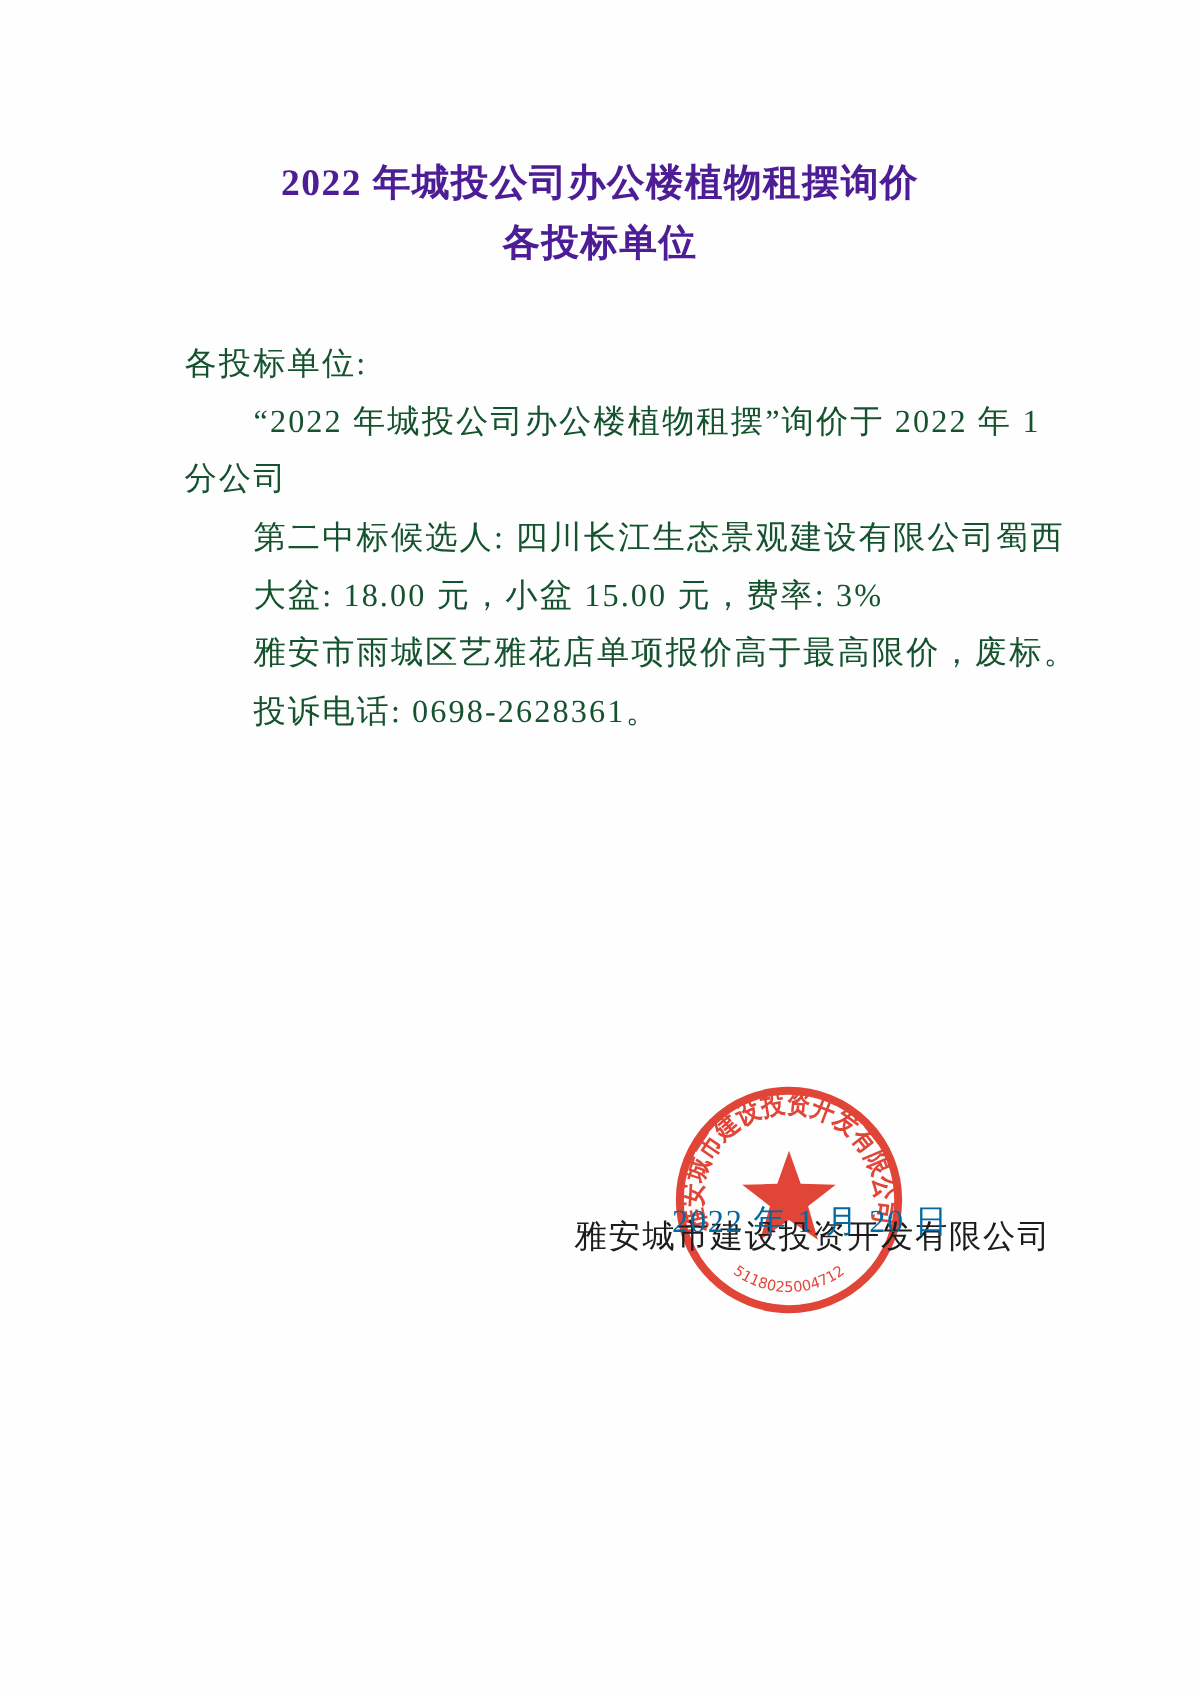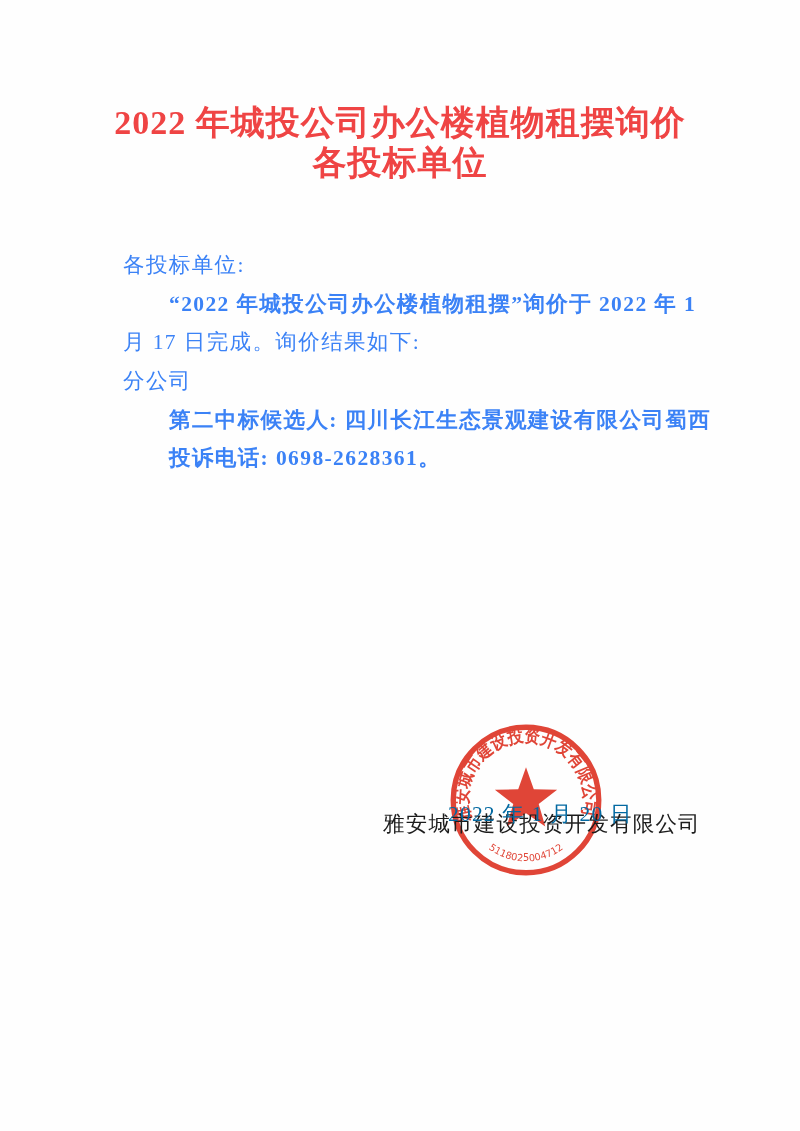--- a/index.html
+++ b/index.html
@@ -15,40 +15,39 @@
     overflow: hidden;
     font-family: "Liberation Serif", "DejaVu Serif", serif;
     color: #1c1c1c;
   }
   .doc-title {
     position: absolute;
     top: 103px;
     left: 0;
     width: 800px;
     text-align: center;
-    font-size: 34px;
+    font-size: 25px;
     font-weight: bold;
     line-height: 40px;
     letter-spacing: 1px;
-    color: #ef4444;
+    color: #4c1d95;
   }
   .doc-body {
     position: absolute;
     top: 223px;
     left: 123px;
     width: 566px;
     font-size: 21.5px;
     line-height: 38.7px;
     letter-spacing: 1.4px;
-    color: #3b82f6;
+    color: #14532d;
     white-space: nowrap;
-    margin-top: 23px;
   }
   .doc-body .line { height: 38.7px; }
-  .doc-body .line.indent { padding-left: 46px; font-weight: bold; }
+  .doc-body .line.indent { padding-left: 46px; }
   .signature-company {
     position: absolute;
     top: 809px;
     left: 383px;
     font-size: 21.5px;
     letter-spacing: 1.2px;
     color: #1c1c1c;
     z-index: 3;
     white-space: nowrap;
   }
@@ -80,23 +79,24 @@
 <div class="page">
 
   <div class="doc-title">
     <div>2022 年城投公司办公楼植物租摆询价</div>
     <div>各投标单位</div>
   </div>
 
   <div class="doc-body">
     <div class="line">各投标单位:</div>
     <div class="line indent">“2022 年城投公司办公楼植物租摆”询价于 2022 年 1</div>
-    <div class="line">月 17 日完成。询价结果如下:</div>
     <div class="line">分公司</div>
     <div class="line indent">第二中标候选人: 四川长江生态景观建设有限公司蜀西</div>
+    <div class="line indent">大盆: 18.00 元，小盆 15.00 元，费率: 3%</div>
+    <div class="line indent">雅安市雨城区艺雅花店单项报价高于最高限价，废标。</div>
     <div class="line indent">投诉电话: 0698-2628361。</div>
   </div>
 
   <div class="seal" style="color: rgb(222, 54, 39);">
     <svg viewBox="0 0 160 160" xmlns="http://www.w3.org/2000/svg">
       <circle cx="80" cy="80" r="71" fill="none" stroke="currentColor" stroke-width="5.2"></circle>
       <polygon fill="currentColor" points="80,48 87.6,69.5 110.4,70.1 92.4,84 98.8,105.9 80,93 61.2,105.9 67.6,84 49.6,70.1 72.4,69.5"></polygon>
       <defs>
         <path id="sealTopArc" d="M 26.4 99.5 A 57 57 0 1 1 133.6 99.5" fill="none"></path>
         <path id="sealBottomArc" d="M 30.9 114.4 A 60 60 0 0 0 129.1 114.4" fill="none"></path>

